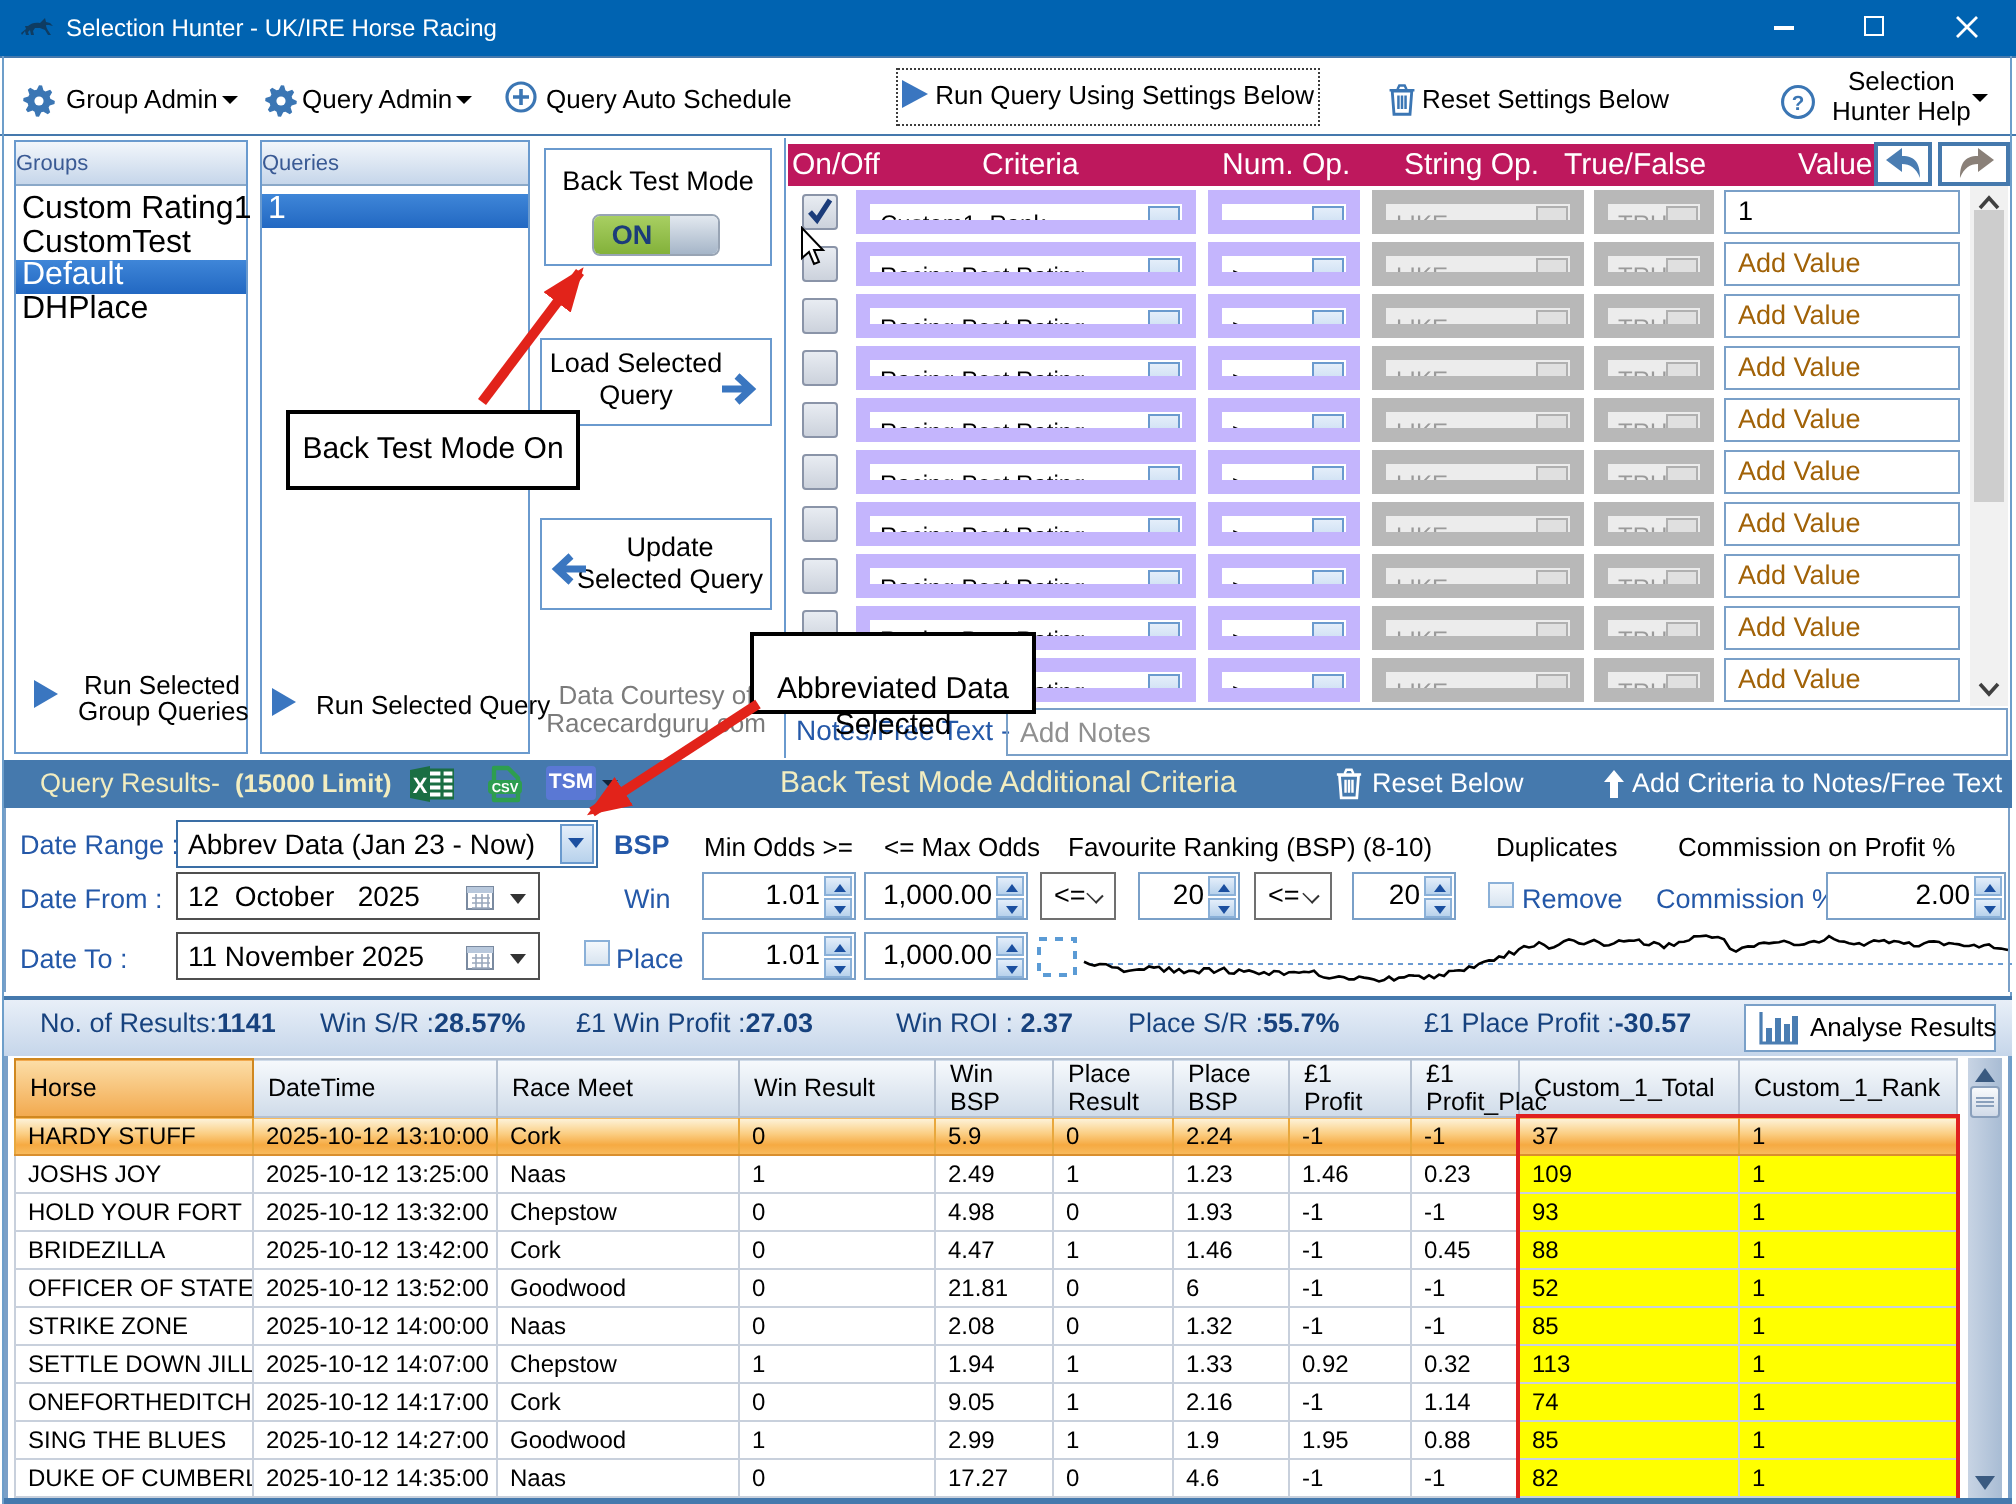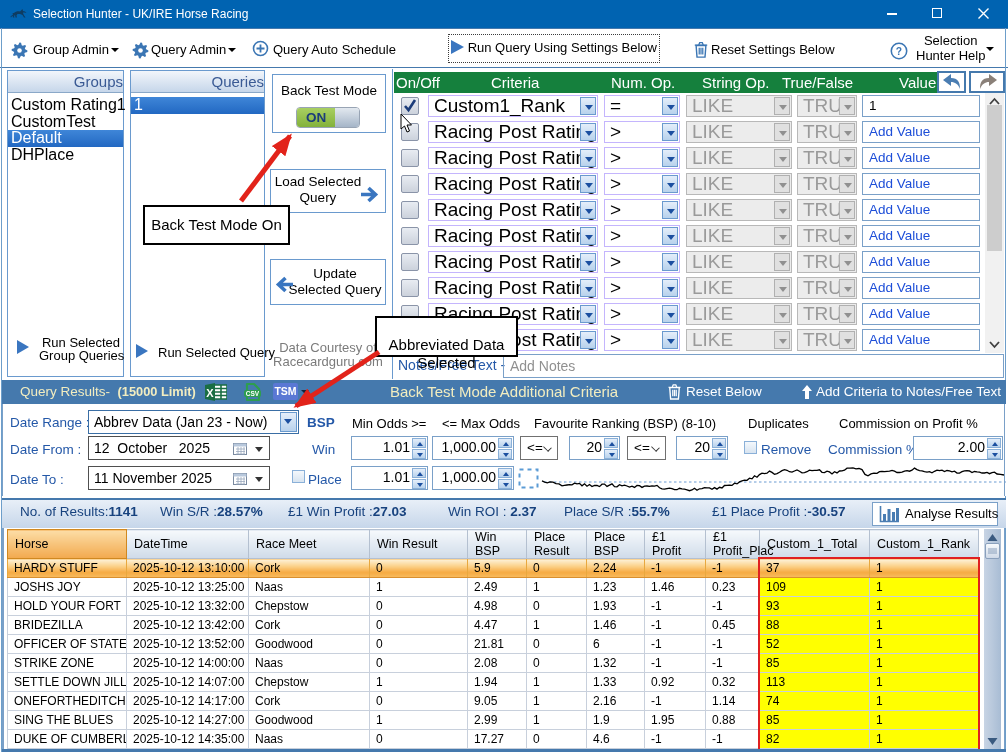--- a/index.html
+++ b/index.html
@@ -9,45 +9,45 @@
 
 #titlebar { position:absolute; left:0; top:0; width:1008px; height:28px; background:#0063b1; color:#fff; }
 #title-text { position:absolute; left:33px; top:7px; font-size:12px; color:#fff; }
 
 #toolbar { position:absolute; left:0; top:28px; width:1008px; height:39px; background:#fff; border-top:1px solid #4579ad; }
 .tbtext { position:absolute; top:13px; font-size:13px; color:#000; }
 .caret { display:inline-block; width:0; height:0; border-left:4px solid transparent; border-right:4px solid transparent; border-top:4px solid #000; vertical-align:2px; margin-left:2px;}
 #runquery-box { position:absolute; left:448px; top:5px; width:212px; height:29px; border:1.5px dotted #3c3c3c; font-size:13px; line-height:26px; text-align:center; white-space:nowrap; overflow:hidden; }
 
 .panel { position:absolute; border:1px solid #6a9ace; background:#fff; }
-.phead { height:22px; background:linear-gradient(#f2f6fb,#c6d6ea); color:#3a5a94; font-size:15px; text-align:right; line-height:22px; border-bottom:1px solid #8aa8c8; }
+.phead { height:22px; background:linear-gradient(#f2f6fb,#c6d6ea); color:#3a5a94; font-size:11px; text-align:left; line-height:22px; border-bottom:1px solid #8aa8c8; }
 .litem { height:16.5px; font-size:16px; line-height:16.5px; padding-left:3px; color:#000; white-space:nowrap; }
 .lsel { background:linear-gradient(#3f86d8,#2268c2); color:#fff; }
 .runlabel { position:absolute; font-size:13px; color:#000; text-align:center; line-height:13px; }
 .tri-r { display:inline-block; width:0; height:0; border-top:7px solid transparent; border-bottom:7px solid transparent; border-left:12px solid #3a76c0; }
 
 .bbox { position:absolute; border:1px solid #6a9ace; background:#fff; }
 #toggle { position:absolute; left:296px; top:107px; width:64px; height:21px; border-radius:4px; overflow:hidden; border:1px solid #98a4b4; }
 #tog-on { position:absolute; left:0; top:0; width:38px; height:21px; background:linear-gradient(#a8cf62,#7fae36); color:#1b3c7a; font-weight:bold; font-size:13.5px; text-align:center; line-height:19px; }
 #tog-off { position:absolute; left:38px; top:0; width:26px; height:21px; background:linear-gradient(#e2e8ef,#9fb0c4); }
 
 .tooltip { position:absolute; background:#fff; border:2px solid #000; font-size:15px; color:#000; text-align:center; }
 
-#crit-head { position:absolute; left:394px; top:72px; width:568px; height:21px; background:#15803d; color:#fff; font-size:15px; }
+#crit-head { position:absolute; left:394px; top:72px; width:568px; height:21px; background:#be185d; color:#fff; font-size:15px; }
 .ch { position:absolute; top:2px; }
 .crow { position:absolute; left:394px; height:26px; }
 .cbox { position:absolute; width:18px; height:18px; top:4px; left:7px; background:linear-gradient(#e8ecf2,#ccd2dc); border:1px solid #8a94a8; border-radius:2px;}
-.combo { position:absolute; top:2px; height:22px; border:1px solid #c4b5fd; background:#fff; font-size:19px; line-height:20px; padding-left:5px; white-space:nowrap; overflow:hidden;}
+.combo { position:absolute; top:2px; height:22px; border:7px solid #c4b5fd; background:#fff; font-size:12px; line-height:20px; padding-left:5px; white-space:nowrap; overflow:hidden;}
 .combo .db { position:absolute; right:1px; top:1px; width:16px; height:18px; background:linear-gradient(#e4eefa,#b8d2ec); border:1px solid #6a9ace; }
 .combo .db:after { content:""; position:absolute; left:4px; top:7px; width:0; height:0; border-left:4px solid transparent; border-right:4px solid transparent; border-top:5px solid #1b4fa0; }
 .combo.dis { background:#ececec; color:#9a9a9a; border-color:#b8b8b8;}
 .combo.dis .db { background:#e0e0e0; border-color:#b0b0b0; }
 .combo.dis .db:after { border-top-color:#909090; }
 .vinput { position:absolute; top:2px; height:22px; border:1px solid #7aa0c8; background:#fff; font-size:13.5px; line-height:20px; padding-left:6px; }
-.ph { color:#1d4ed8; }
+.ph { color:#a16207; }
 
 .sbar { position:absolute; background:#f1f1f1; }
 .sthumb { position:absolute; background:#cdcdcd; }
 
 #qrbar { position:absolute; left:2px; top:380px; width:1004px; height:24px; background:#4579ad; color:#fff; }
 .qrt { position:absolute; top:4px; font-size:13.5px; color:#f2edc0; }
 
 #addl { position:absolute; left:2px; top:404px; width:1004px; height:92px; background:#fff; }
 .blab { font-size:13.5px; color:#2458a8; position:absolute; }
 .klab { font-size:13px; color:#000; position:absolute; }

